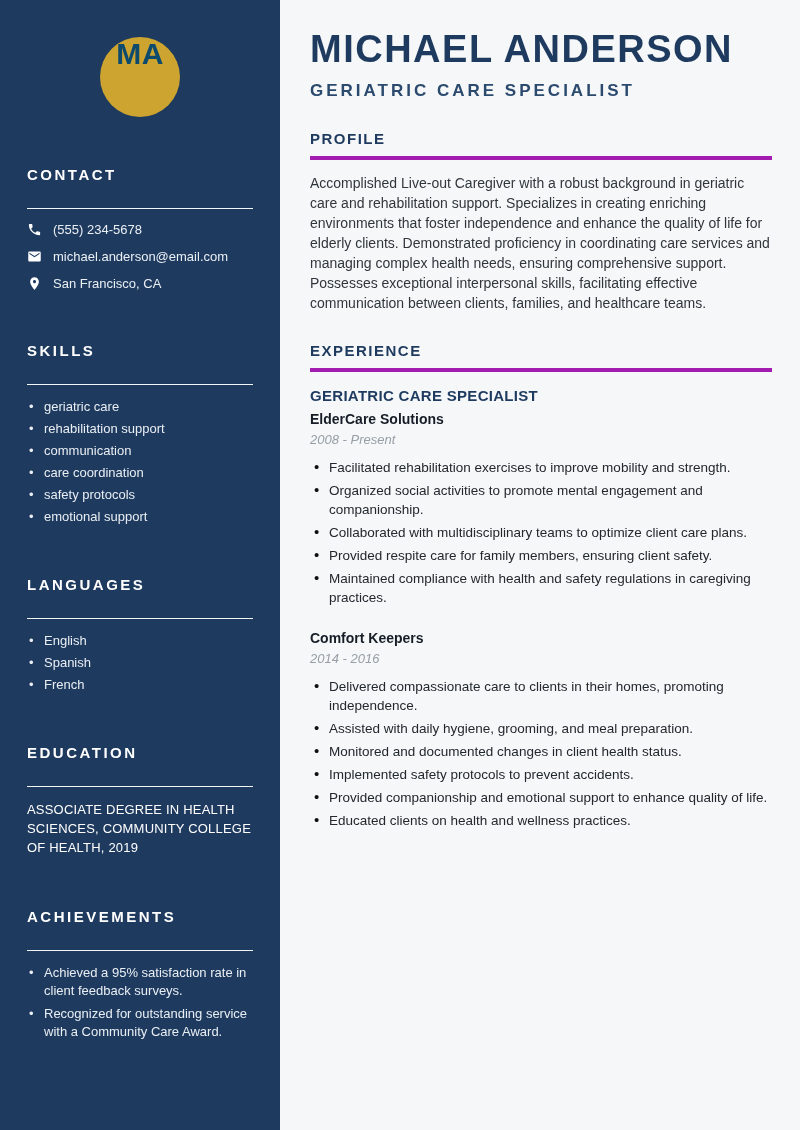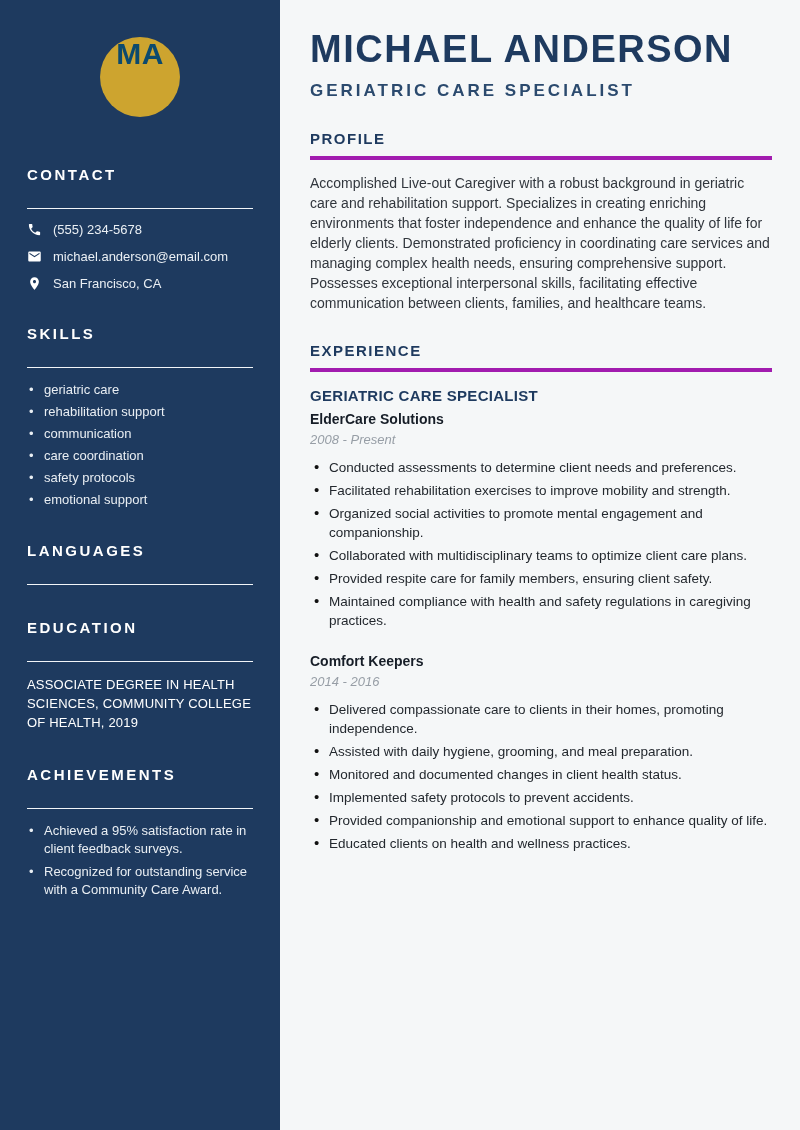--- a/index.html
+++ b/index.html
@@ -23,21 +23,21 @@
     padding: 37px 27px 30px 27px;
   }
   .avatar {
     width: 80px; height: 80px;
     border-radius: 50%;
     background: var(--accent_gold, #cda42f);
     display: flex; align-items: flex-start; justify-content: center;
     margin: 0 auto;
     font-size: 30px; font-weight: 700; color: #0c4a6e; letter-spacing: 0.5px;
   }
-  .side-section { margin-top: 34px; }
+  .side-section { margin-top: 51px; }
   .side-section.first { margin-top: 49px; }
   .side-h {
     font-size: 15px; font-weight: 700; letter-spacing: 2.5px;
     color: #ffffff;
     padding-bottom: 25px;
     border-bottom: 1px solid #f2f5f8;
     margin-bottom: 13px;
   }
   .c-list { list-style: none; }
   .c-item {
@@ -161,20 +161,25 @@
         <li>rehabilitation support</li>
         <li>communication</li>
         <li>care coordination</li>
         <li>safety protocols</li>
         <li>emotional support</li>
       </ul>
     </section>
 
     <section class="side-section">
       <h2 class="side-h">LANGUAGES</h2>
+      <ul class="dot-list">
+        <li>English</li>
+        <li>Spanish</li>
+        <li>French</li>
+      </ul>
     </section>
 
     <section class="side-section">
       <h2 class="side-h">EDUCATION</h2>
       <p class="edu-text">ASSOCIATE DEGREE IN HEALTH SCIENCES, COMMUNITY COLLEGE OF HEALTH, 2019</p>
     </section>
 
     <section class="side-section">
       <h2 class="side-h">ACHIEVEMENTS</h2>
       <ul class="ach-list">
@@ -196,21 +201,20 @@
     </section>
 
     <section>
       <h2 class="section-h">EXPERIENCE</h2>
 
       <div class="job">
         <h3 class="job-title">GERIATRIC CARE SPECIALIST</h3>
         <div class="company">ElderCare Solutions</div>
         <div class="dates">2008 - Present</div>
         <ul class="bullets">
-          <li>Conducted assessments to determine client needs and preferences.</li>
           <li>Facilitated rehabilitation exercises to improve mobility and strength.</li>
           <li>Organized social activities to promote mental engagement and companionship.</li>
           <li>Collaborated with multidisciplinary teams to optimize client care plans.</li>
           <li>Provided respite care for family members, ensuring client safety.</li>
           <li>Maintained compliance with health and safety regulations in caregiving practices.</li>
         </ul>
       </div>
 
       <div class="job">
         <div class="company">Comfort Keepers</div>

